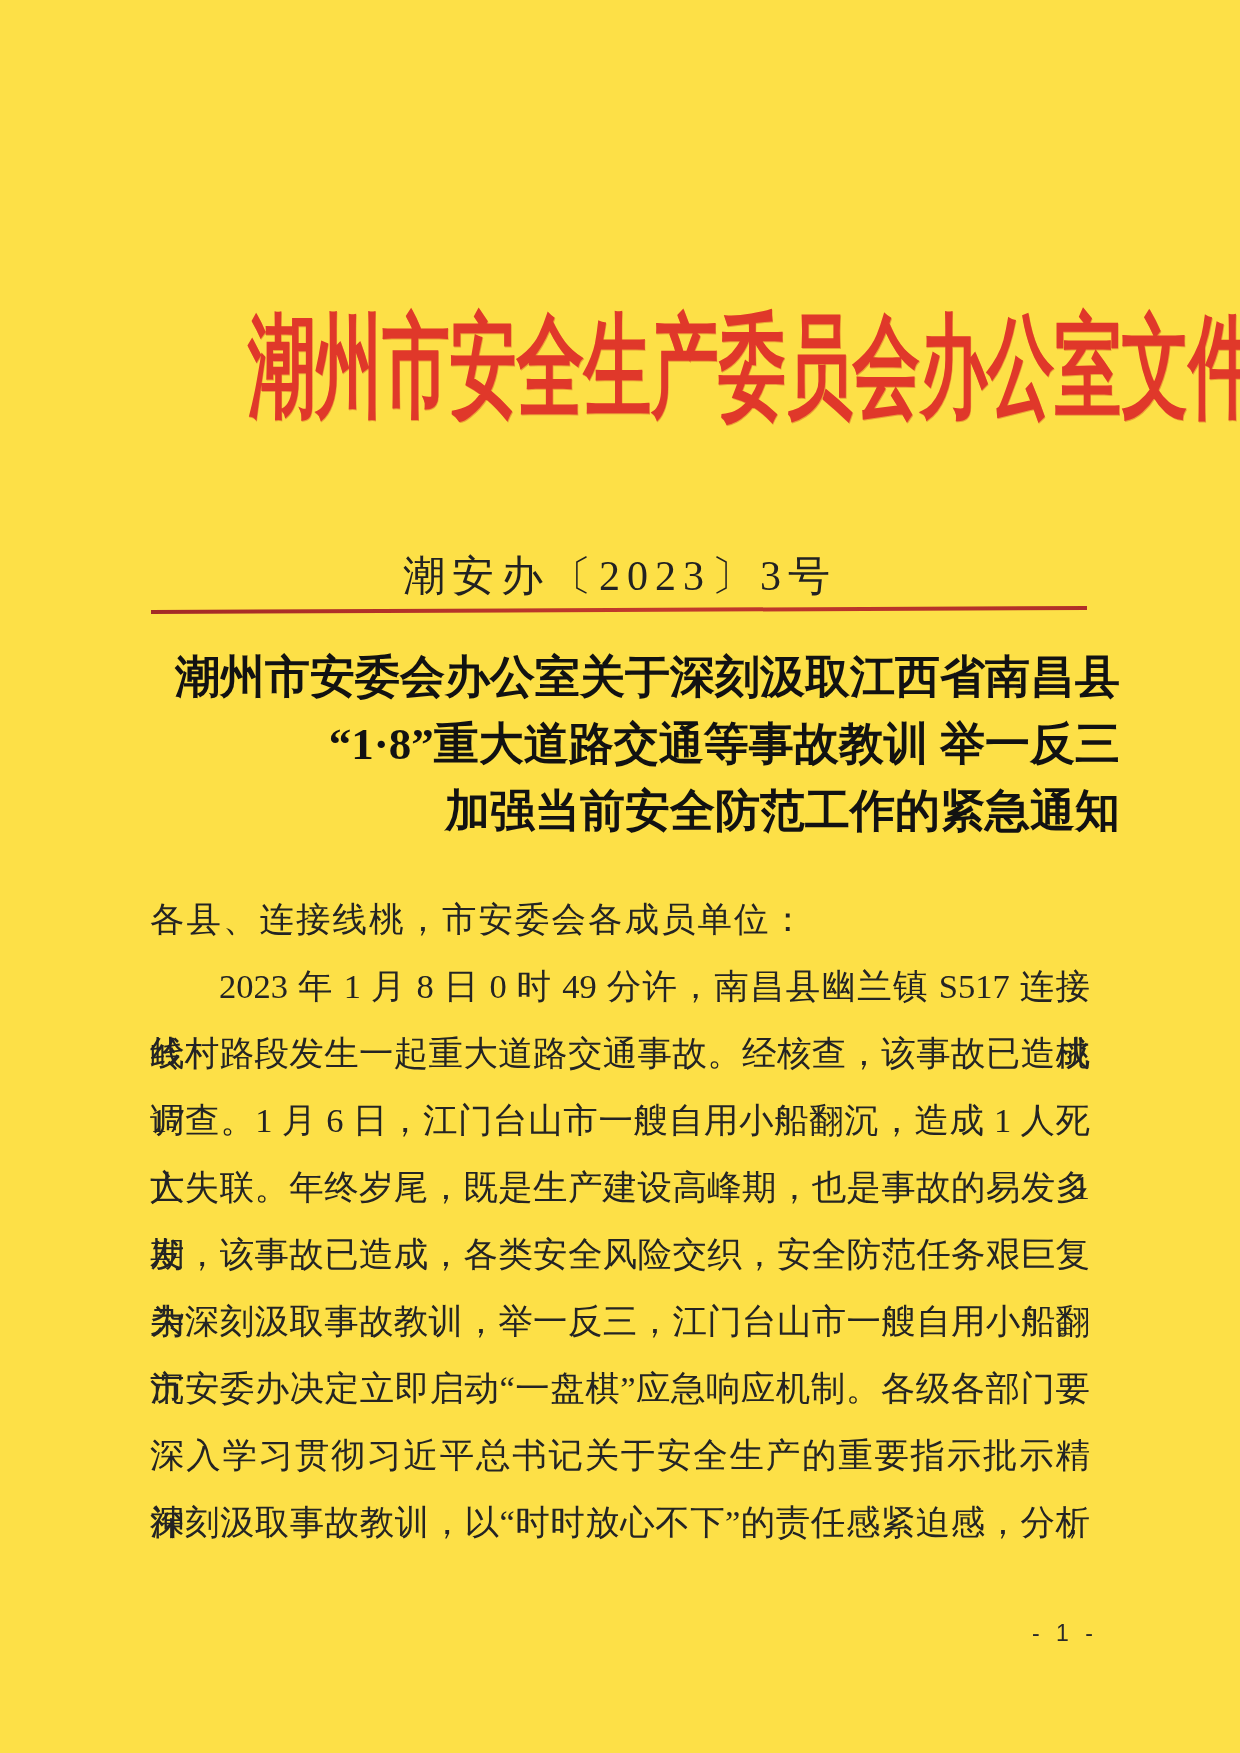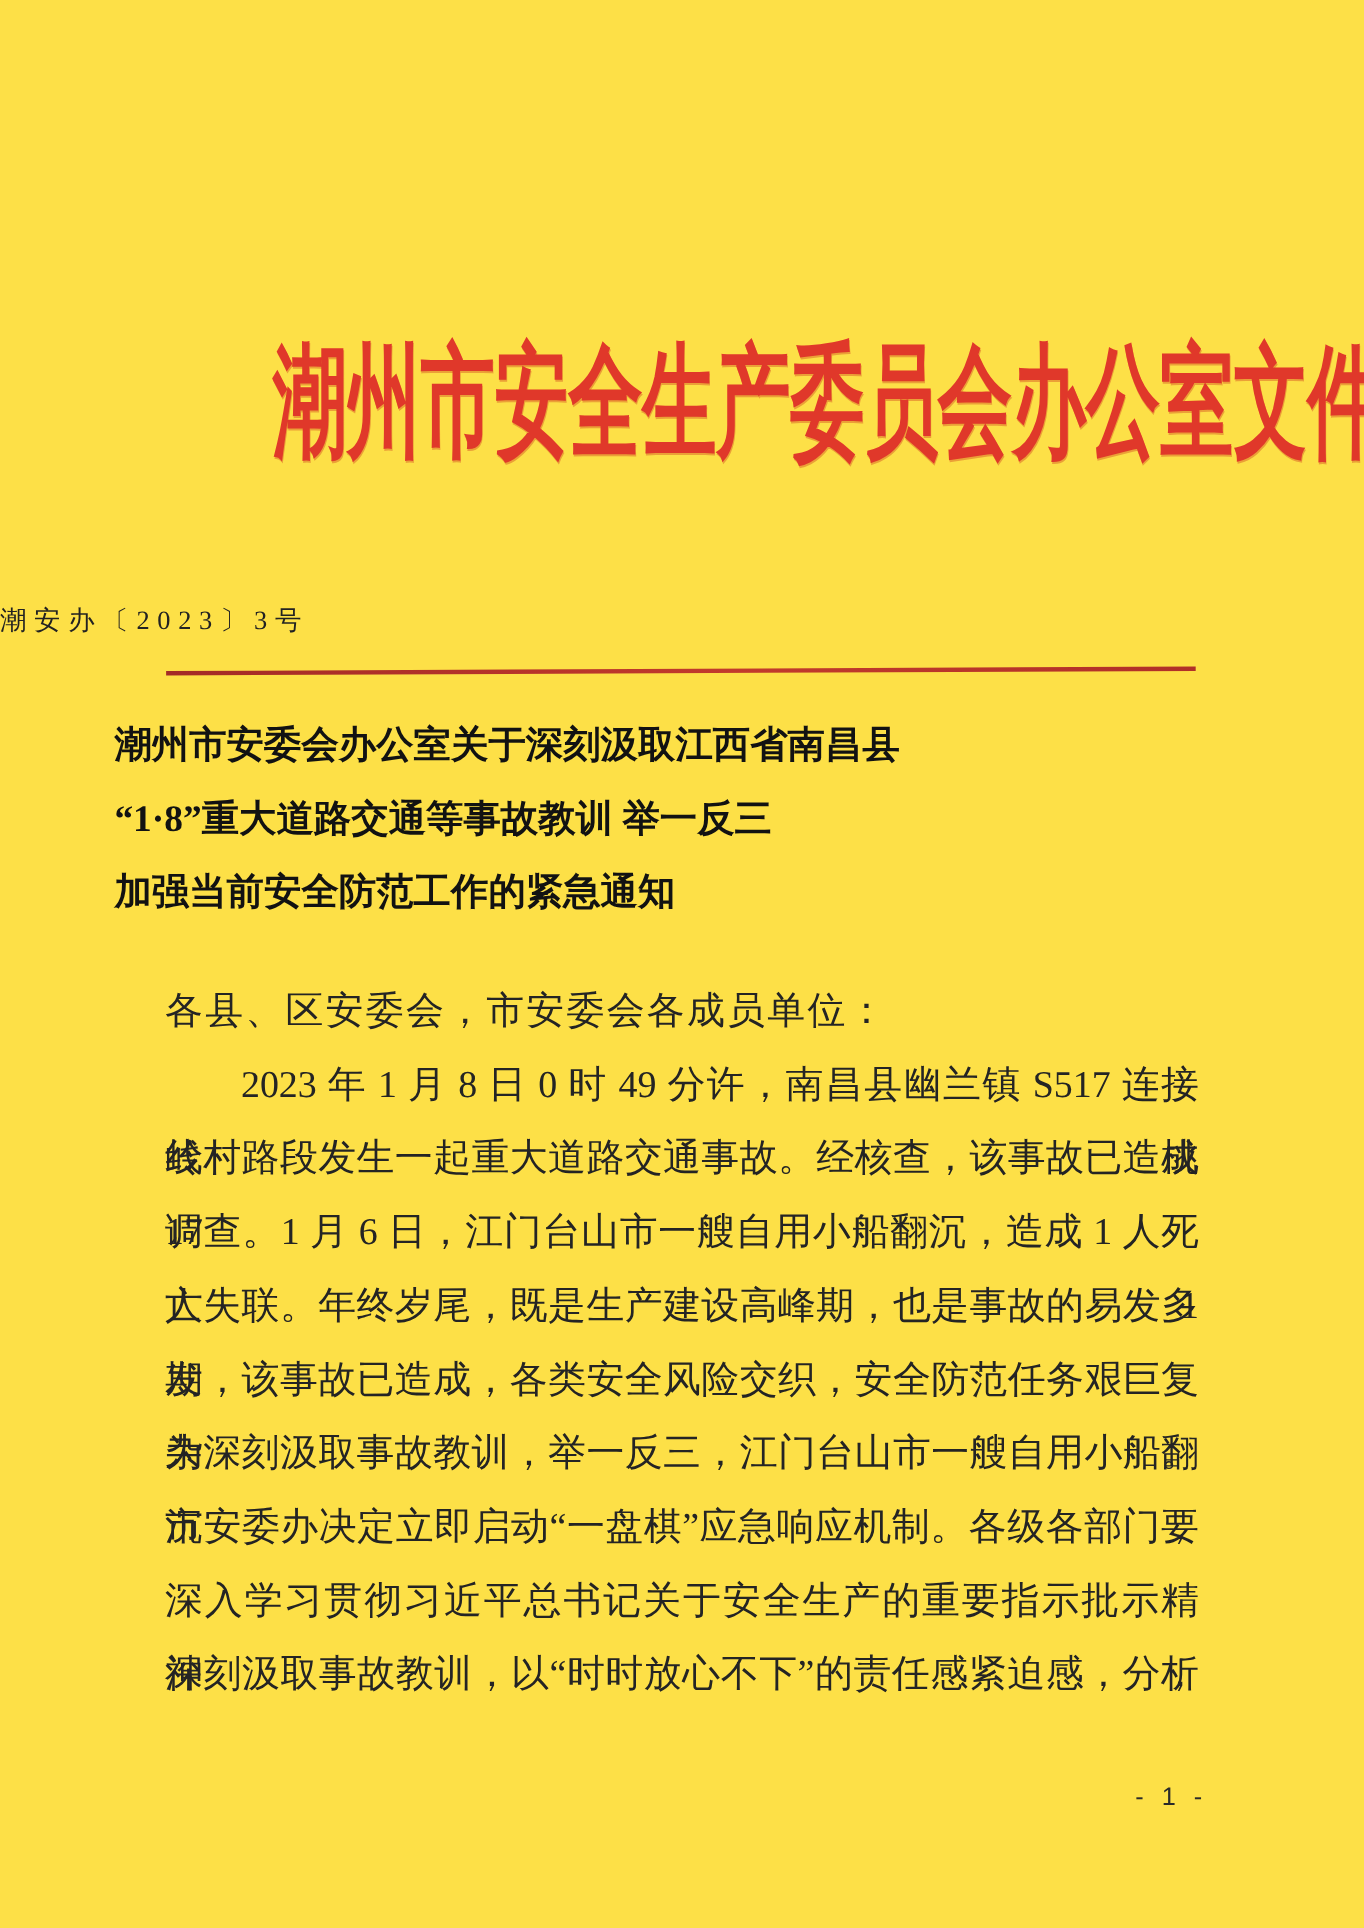--- a/index.html
+++ b/index.html
@@ -36,47 +36,47 @@
     transform-origin: 50% 50%;
     text-shadow: 1px 1px 0 rgba(200,40,25,0.35);
   }
 
   
   .doc-number {
     position: absolute;
     top: 548px;
     left: 0;
     width: 1240px;
-    text-align: left;
-    font-size: 24px;
+    text-align: center;
+    font-size: 42px;
     letter-spacing: 7px;
     color: #222;
     font-family: "Liberation Serif", serif;
   }
 
   
   .red-rule {
     position: absolute;
     top: 608px;
     left: 151px;
     width: 936px;
     height: 4px;
     background: linear-gradient(to right, #a32b26, #c23a2c 55%, #b03028);
     transform: rotate(-0.25deg);
   }
 
   
   .doc-title {
     position: absolute;
     top: 644px;
-    left: 104px;
+    left: 120px;
     width: 1000px;
-    text-align: left;
+    text-align: right;
     font-weight: bold;
-    font-size: 34px;
+    font-size: 45px;
     line-height: 67px;
     color: #121212;
     font-family: "Liberation Serif", serif;
   }
   .doc-title .title-line { white-space: nowrap; }
 
   
   .body-text {
     position: absolute;
     top: 886px;
@@ -121,21 +121,21 @@
 
   <div class="red-rule"></div>
 
   <div class="doc-title">
     <div class="title-line">潮州市安委会办公室关于深刻汲取江西省南昌县</div>
     <div class="title-line">“1·8”重大道路交通等事故教训 举一反三</div>
     <div class="title-line">加强当前安全防范工作的紧急通知</div>
   </div>
 
   <div class="body-text">
-    <div class="line salutation">各县、区安委会，市安委会各成员单位：</div>
+    <div class="line salutation">各县、连接线桃，市安委会各成员单位：</div>
     <div class="line fill indent">2023 年 1 月 8 日 0 时 49 分许，南昌县幽兰镇 S517 连接线桃</div>
     <div class="line fill">岭村路段发生一起重大道路交通事故。经核查，该事故已造成 17</div>
     <div class="line fill">调查。1 月 6 日，江门台山市一艘自用小船翻沉，造成 1 人死亡 1</div>
     <div class="line fill">人失联。年终岁尾，既是生产建设高峰期，也是事故的易发多发</div>
     <div class="line fill">期，该事故已造成，各类安全风险交织，安全防范任务艰巨复杂。</div>
     <div class="line fill">为深刻汲取事故教训，举一反三，江门台山市一艘自用小船翻沉，</div>
     <div class="line fill">市安委办决定立即启动“一盘棋”应急响应机制。各级各部门要</div>
     <div class="line fill">深入学习贯彻习近平总书记关于安全生产的重要指示批示精神，</div>
     <div class="line fill">深刻汲取事故教训，以“时时放心不下”的责任感紧迫感，分析</div>
   </div>

